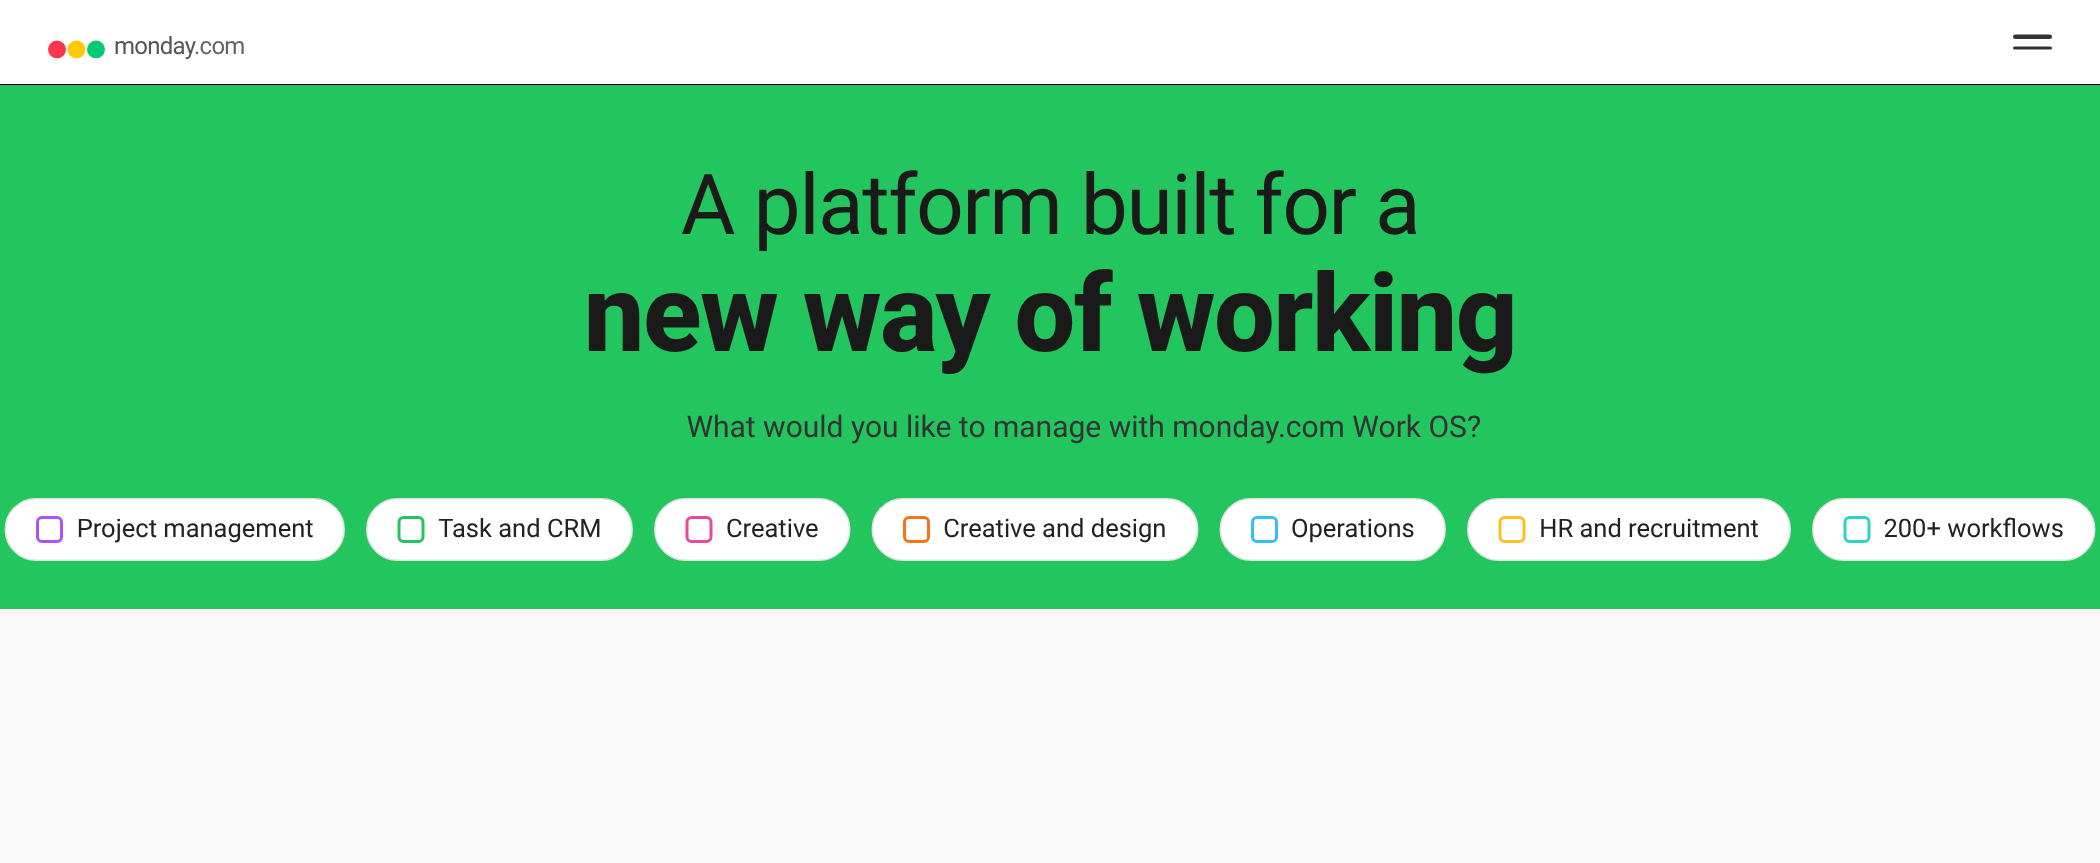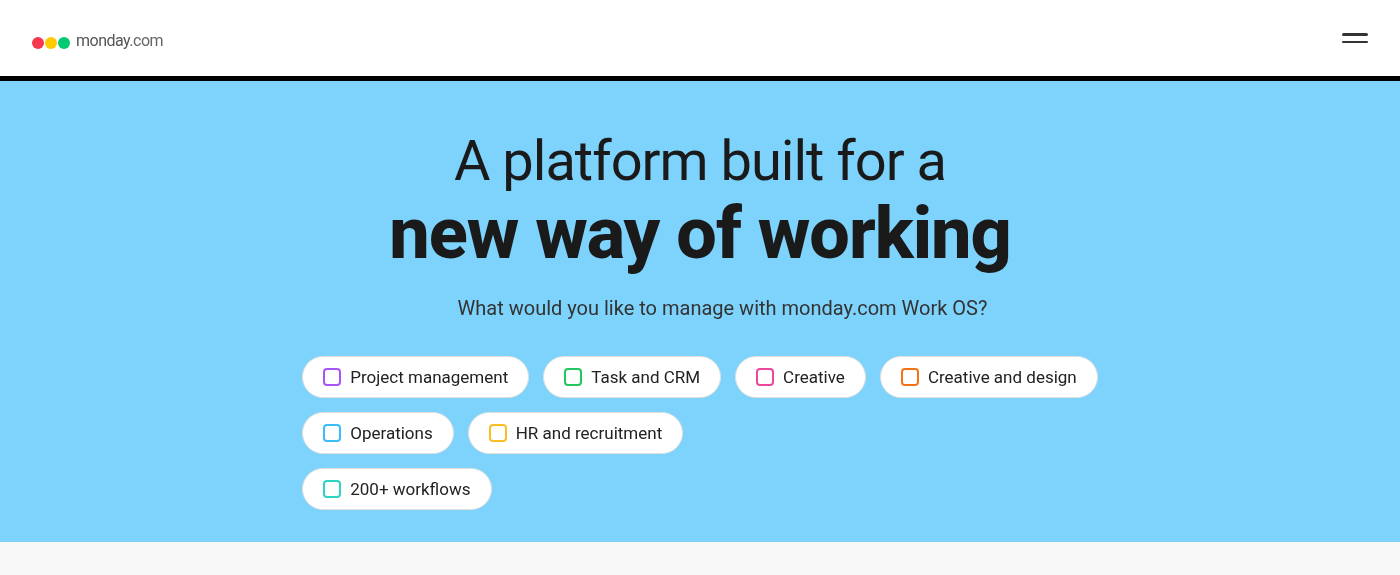--- a/index.html
+++ b/index.html
@@ -11,22 +11,22 @@
       min-height: 575px;
       overflow: hidden;
     }
 
     
     .header {
       background: #fff;
       display: flex;
       align-items: center;
       justify-content: space-between;
-      padding: 24px 32px;
-      border-bottom: 5px solid #000000;
+      padding: 14px 32px;
+      border-bottom: 1px solid #000000;
     }
 
     .logo-wrap {
       display: flex;
       align-items: center;
       gap: 6px;
     }
 
     .logo-text {
       font-size: 24px;
@@ -50,21 +50,21 @@
 
     .hamburger-line {
       width: 26px;
       height: 2.5px;
       background: #333;
       border-radius: 2px;
     }
 
     
     .main {
-      background: #7dd3fc;
+      background: #22c55e;
       display: flex;
       flex-direction: column;
       align-items: center;
       padding: 48px 32px 32px;
     }
 
     .headline {
       text-align: center;
       margin-bottom: 20px;
     }
@@ -90,22 +90,21 @@
       color: #333;
       text-align: center;
       margin-bottom: 36px;
       font-weight: 400;
       margin-left: 45px;
     }
 
     
     .chips-container {
       display: flex;
-      flex-direction: column;
-      align-items: flex-start;
+      align-items: center;
       gap: 14px;
     }
 
     .chips-row {
       display: flex;
       align-items: center;
       gap: 14px;
       flex-wrap: nowrap;
     }
 

